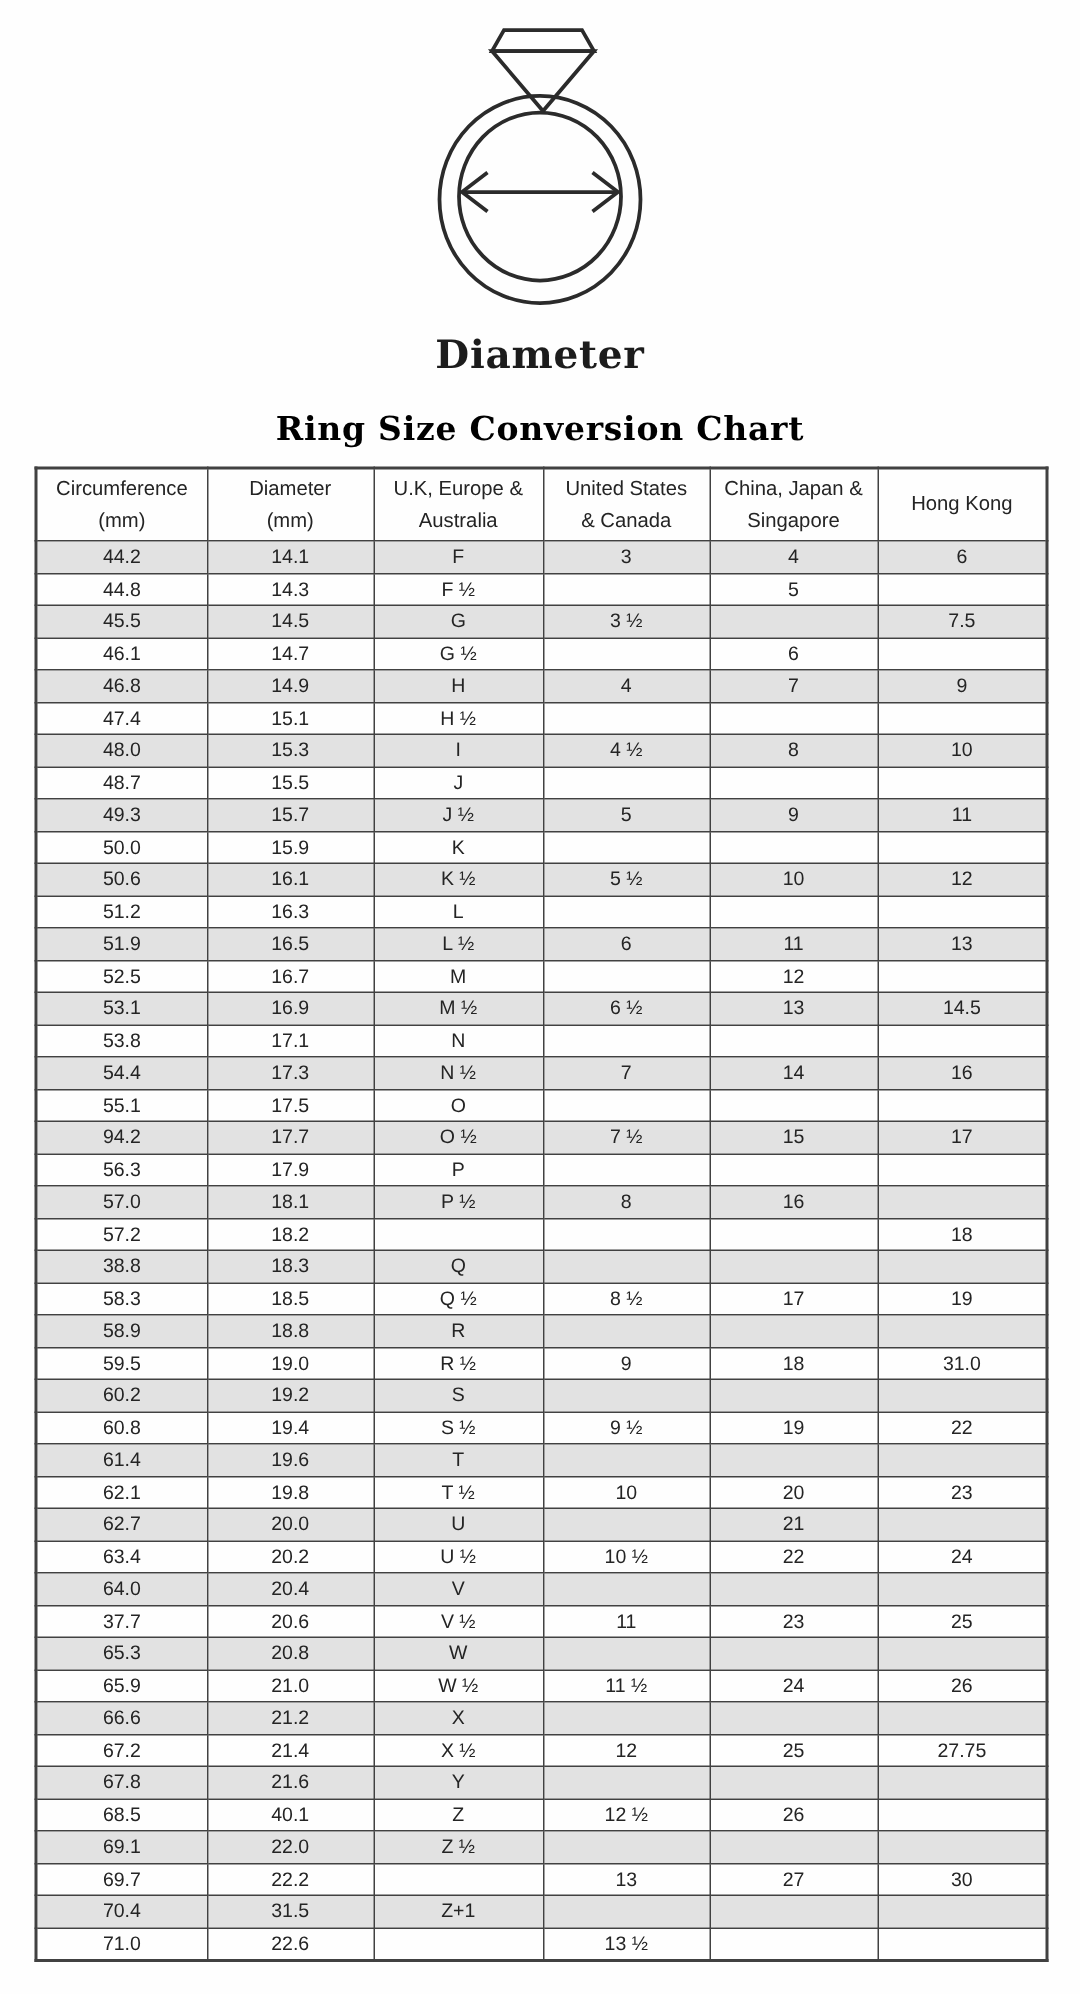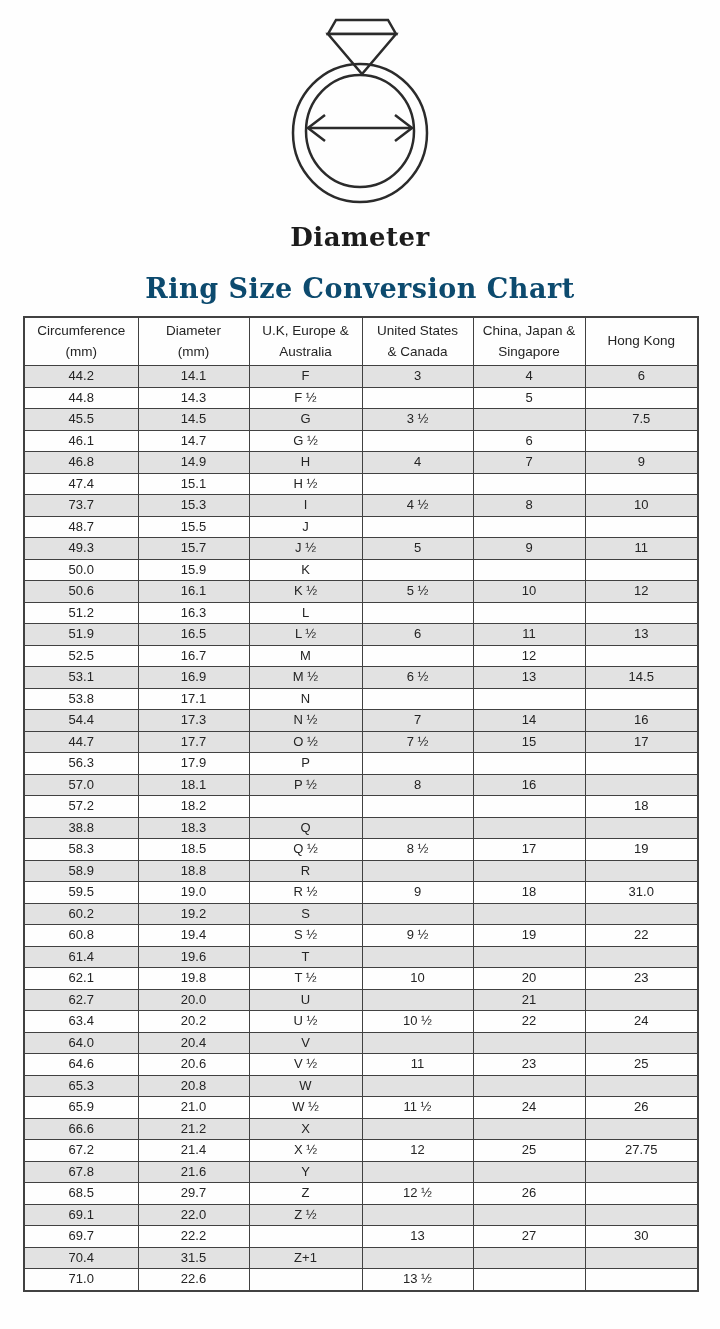--- a/index.html
+++ b/index.html
@@ -26,23 +26,23 @@
     font-weight: bold;
     font-size: 26px;
     letter-spacing: 0.5px;
     color: #1c1c1c;
     margin: 14px 0 0 0;
   }
   .chart-title {
     text-align: center;
     font-family: "DejaVu Serif", "Liberation Serif", serif;
     font-weight: bold;
-    font-size: 27px;
+    font-size: 22px;
     letter-spacing: 0.5px;
-    color: #0c4a6e;
+    color: #000000;
     margin: 21px 0 0 0;
   }
   table.conversion {
     border-collapse: collapse;
     table-layout: fixed;
     width: 674px;
     margin: 12px 0 0 23px;
     border: 2px solid #414141;
     padding-left: 47px;
   }
@@ -177,21 +177,21 @@
       </tr>
       <tr>
         <td>47.4</td>
         <td>15.1</td>
         <td>H ½</td>
         <td></td>
         <td></td>
         <td></td>
       </tr>
       <tr class="shaded">
-        <td>73.7</td>
+        <td>48.0</td>
         <td>15.3</td>
         <td>I</td>
         <td>4 ½</td>
         <td>8</td>
         <td>10</td>
       </tr>
       <tr>
         <td>48.7</td>
         <td>15.5</td>
         <td>J</td>
@@ -264,22 +264,30 @@
         <td></td>
       </tr>
       <tr class="shaded">
         <td>54.4</td>
         <td>17.3</td>
         <td>N ½</td>
         <td>7</td>
         <td>14</td>
         <td>16</td>
       </tr>
-      <tr class="shaded">
-        <td>44.7</td>
+      <tr>
+        <td>55.1</td>
+        <td>17.5</td>
+        <td>O</td>
+        <td></td>
+        <td></td>
+        <td></td>
+      </tr>
+      <tr class="shaded">
+        <td>94.2</td>
         <td>17.7</td>
         <td>O ½</td>
         <td>7 ½</td>
         <td>15</td>
         <td>17</td>
       </tr>
       <tr>
         <td>56.3</td>
         <td>17.9</td>
         <td>P</td>
@@ -385,21 +393,21 @@
       </tr>
       <tr class="shaded">
         <td>64.0</td>
         <td>20.4</td>
         <td>V</td>
         <td></td>
         <td></td>
         <td></td>
       </tr>
       <tr>
-        <td>64.6</td>
+        <td>37.7</td>
         <td>20.6</td>
         <td>V ½</td>
         <td>11</td>
         <td>23</td>
         <td>25</td>
       </tr>
       <tr class="shaded">
         <td>65.3</td>
         <td>20.8</td>
         <td>W</td>
@@ -434,21 +442,21 @@
       <tr class="shaded">
         <td>67.8</td>
         <td>21.6</td>
         <td>Y</td>
         <td></td>
         <td></td>
         <td></td>
       </tr>
       <tr>
         <td>68.5</td>
-        <td>29.7</td>
+        <td>40.1</td>
         <td>Z</td>
         <td>12 ½</td>
         <td>26</td>
         <td></td>
       </tr>
       <tr class="shaded">
         <td>69.1</td>
         <td>22.0</td>
         <td>Z ½</td>
         <td></td>

